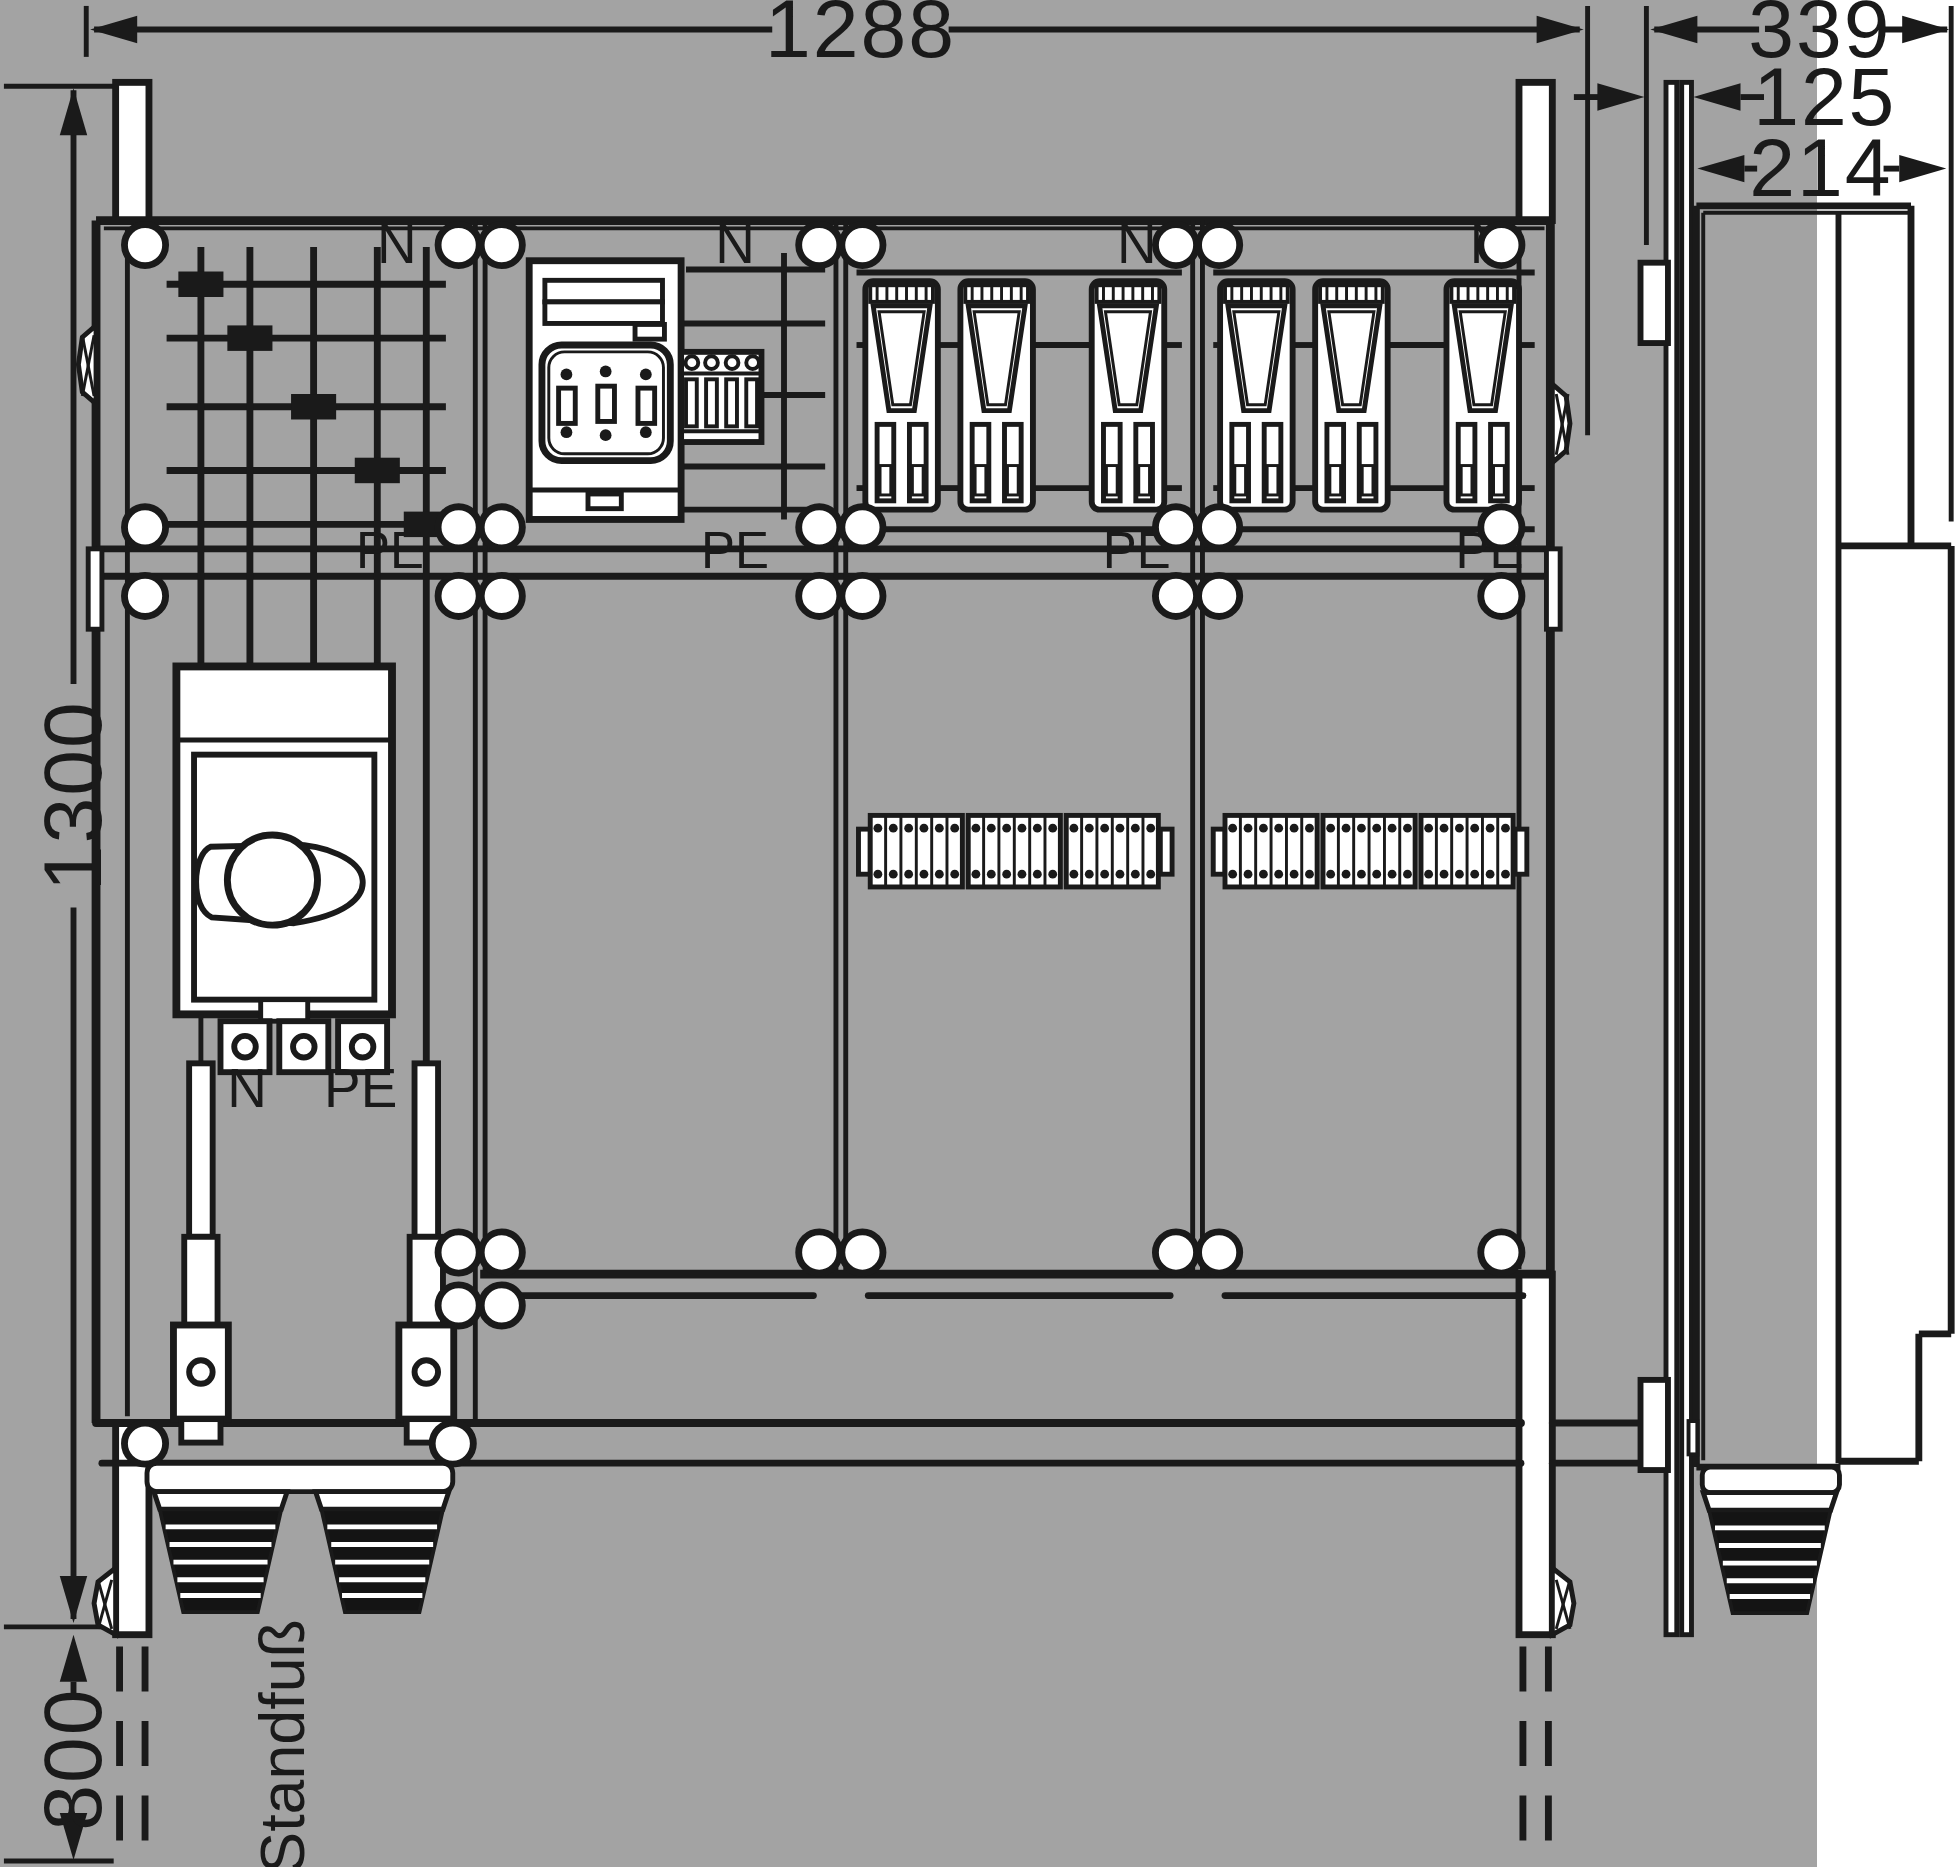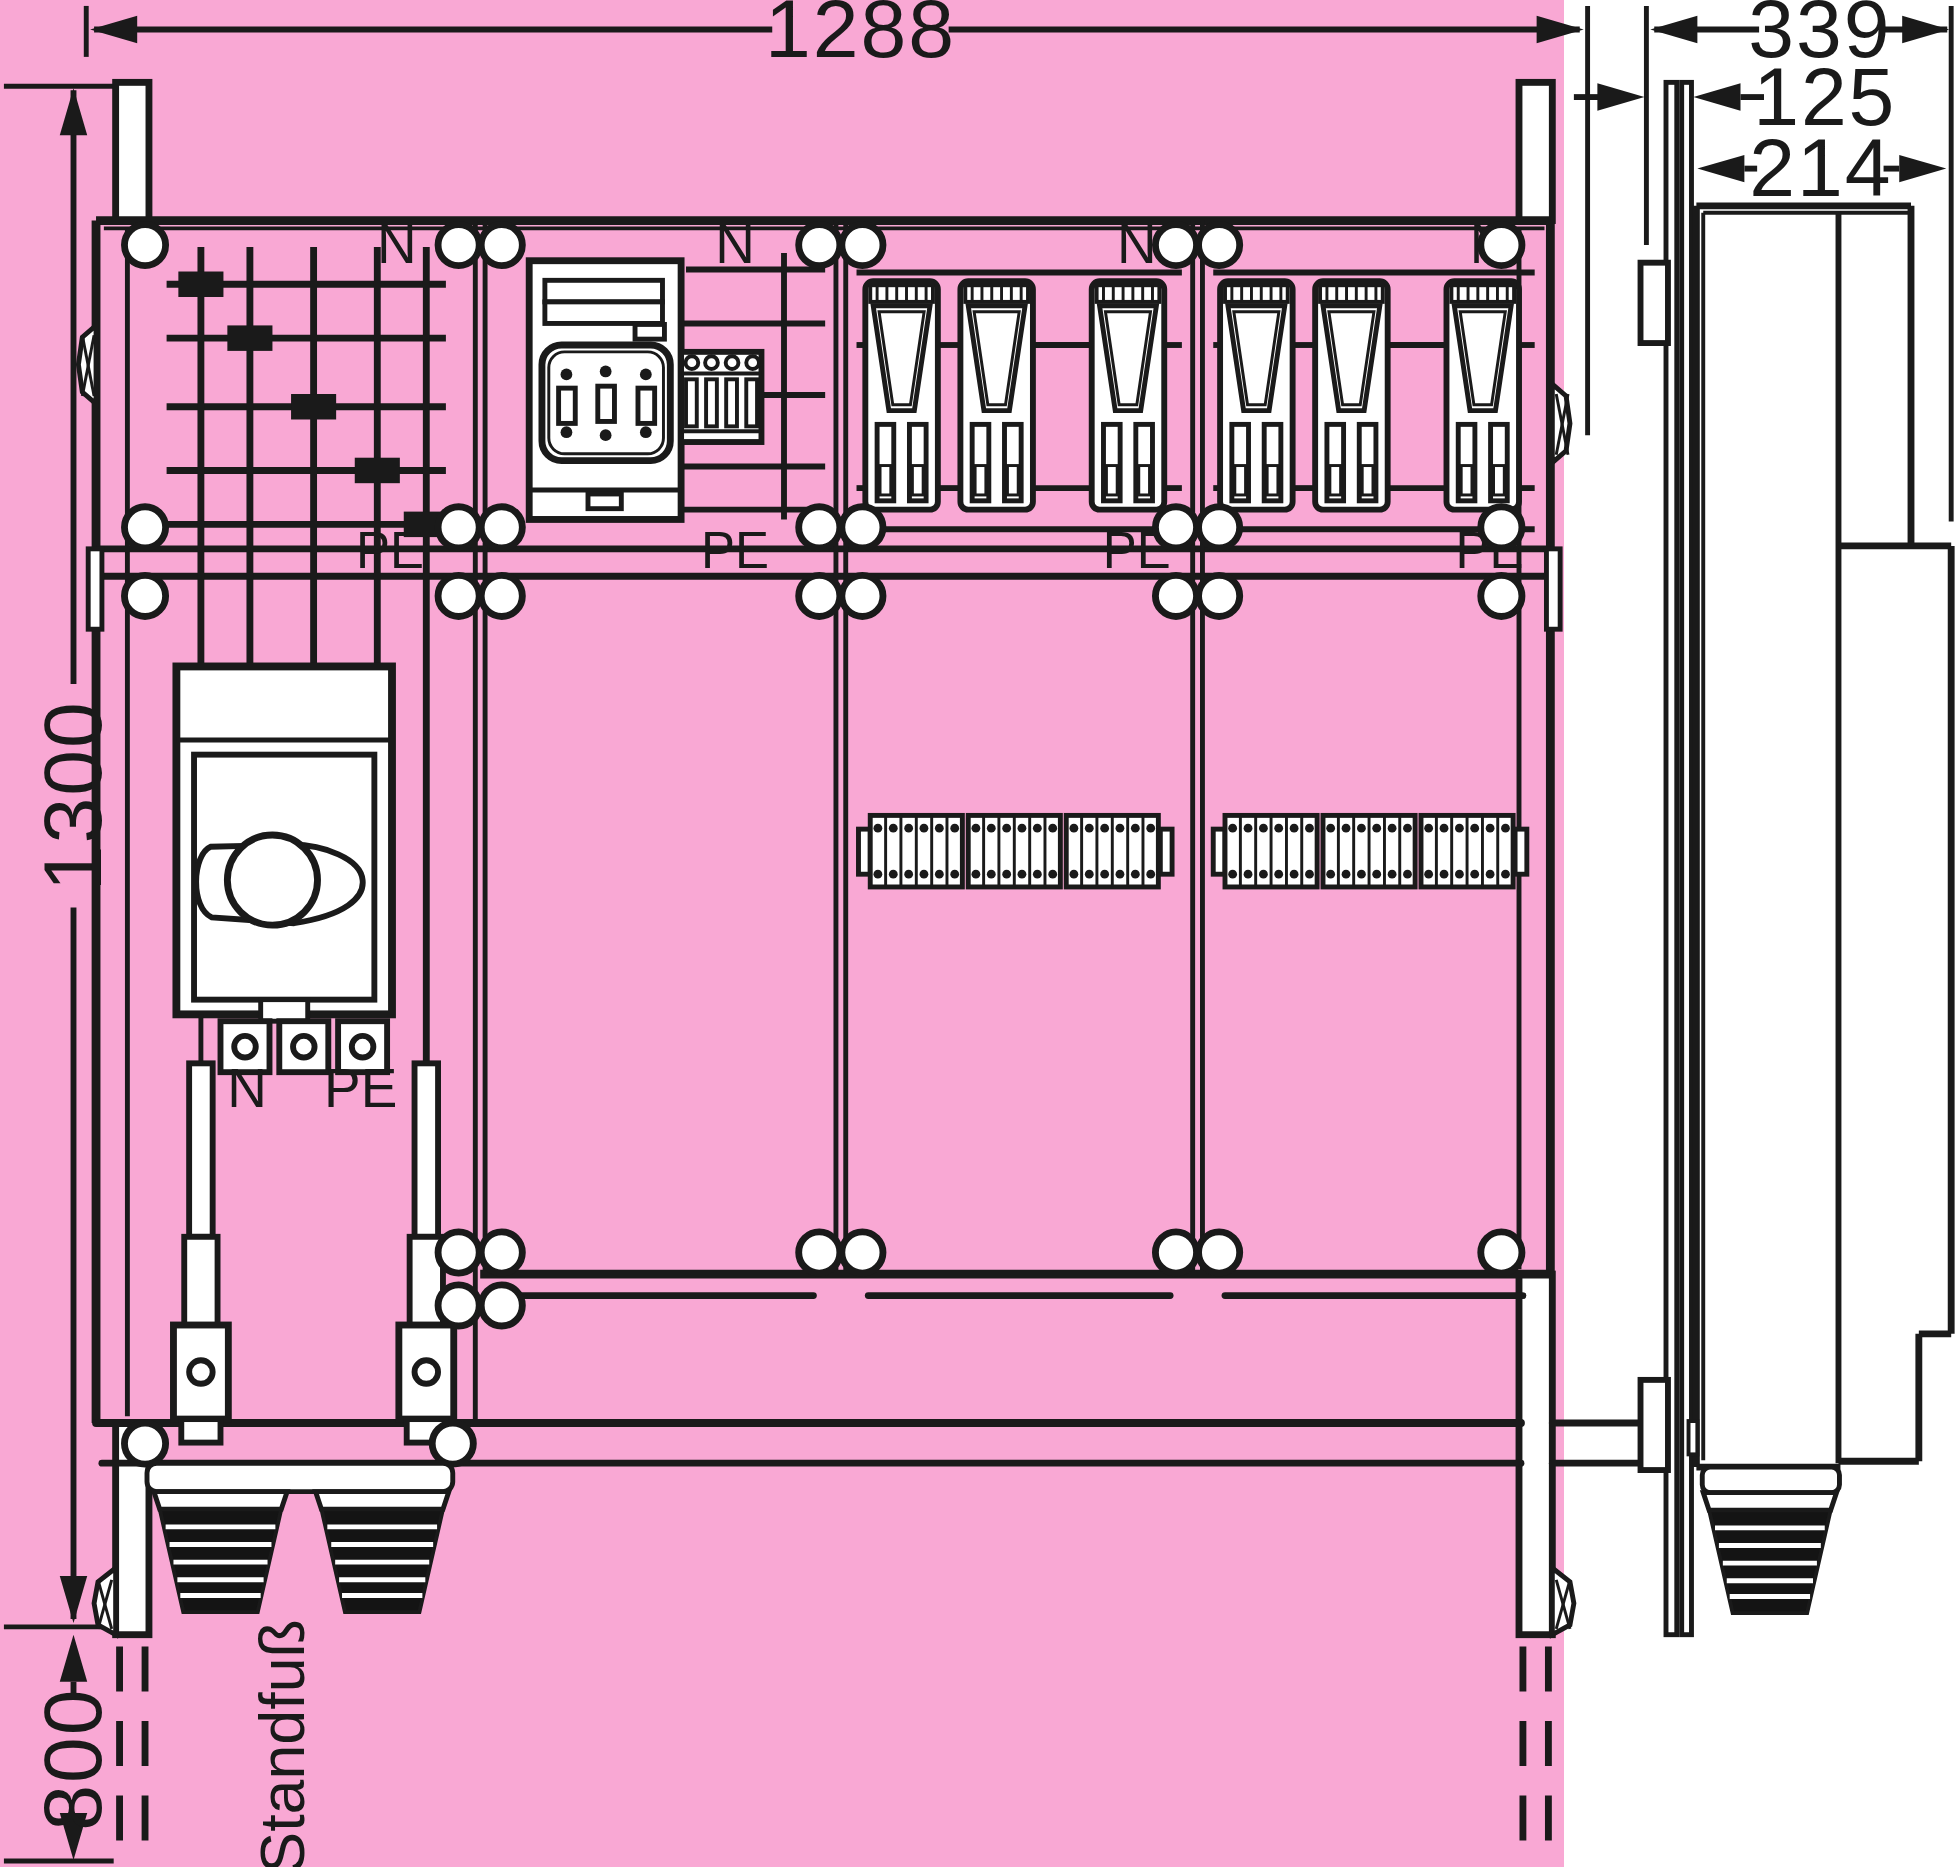--- a/index.html
+++ b/index.html
@@ -1,16 +1,16 @@
 <!DOCTYPE html>
 <html><head>
 <meta charset="utf-8">
 <style>
   html,body{margin:0;padding:0;background:#fff;}
-  .page{width:1564px;height:1867px;background:#f9a8d4;position:relative;font-family:"Liberation Sans",sans-serif;}
+  .page{width:1817px;height:1867px;background:#a3a3a3;position:relative;font-family:"Liberation Sans",sans-serif;}
   svg{display:block}
   .ln{stroke:#1a1a1a;fill:none;stroke-linecap:butt}
   .w9{stroke-width:9}.w8{stroke-width:8}.w7{stroke-width:7}.w6{stroke-width:6}.w5{stroke-width:5}.w4{stroke-width:4}.w3{stroke-width:3}
   .rc{stroke-linecap:round}
   .wh{fill:#ffffff}
   .bk{fill:#1a1a1a;stroke:none}
   .dash{stroke-dasharray:46 30}
   .dim{fill:#1a1a1a;font-size:84px;letter-spacing:2px}
   .lbl{fill:#1a1a1a;font-size:56px}
   .lbl2{fill:#1a1a1a;font-size:52px}

